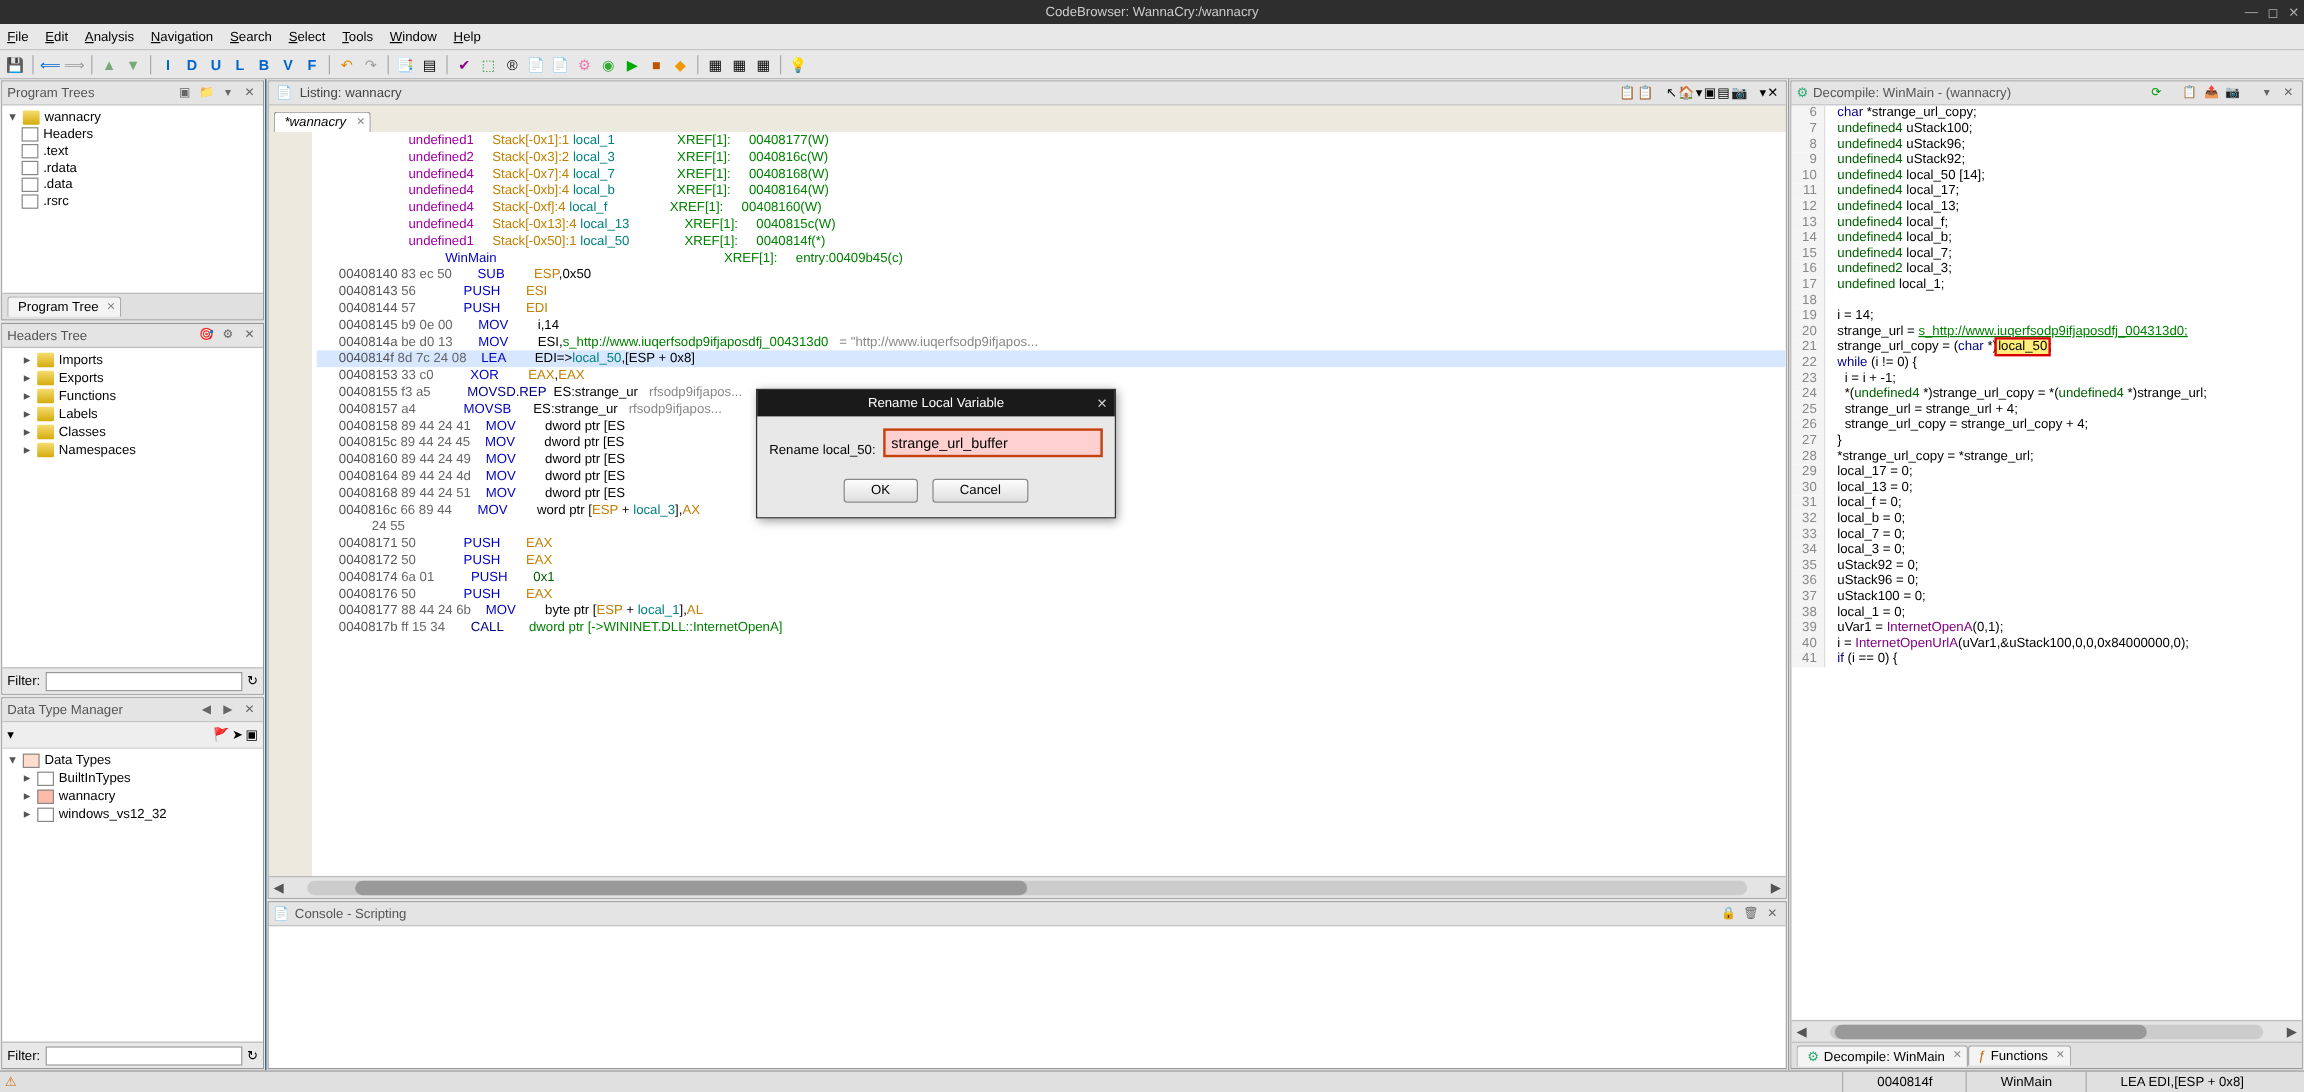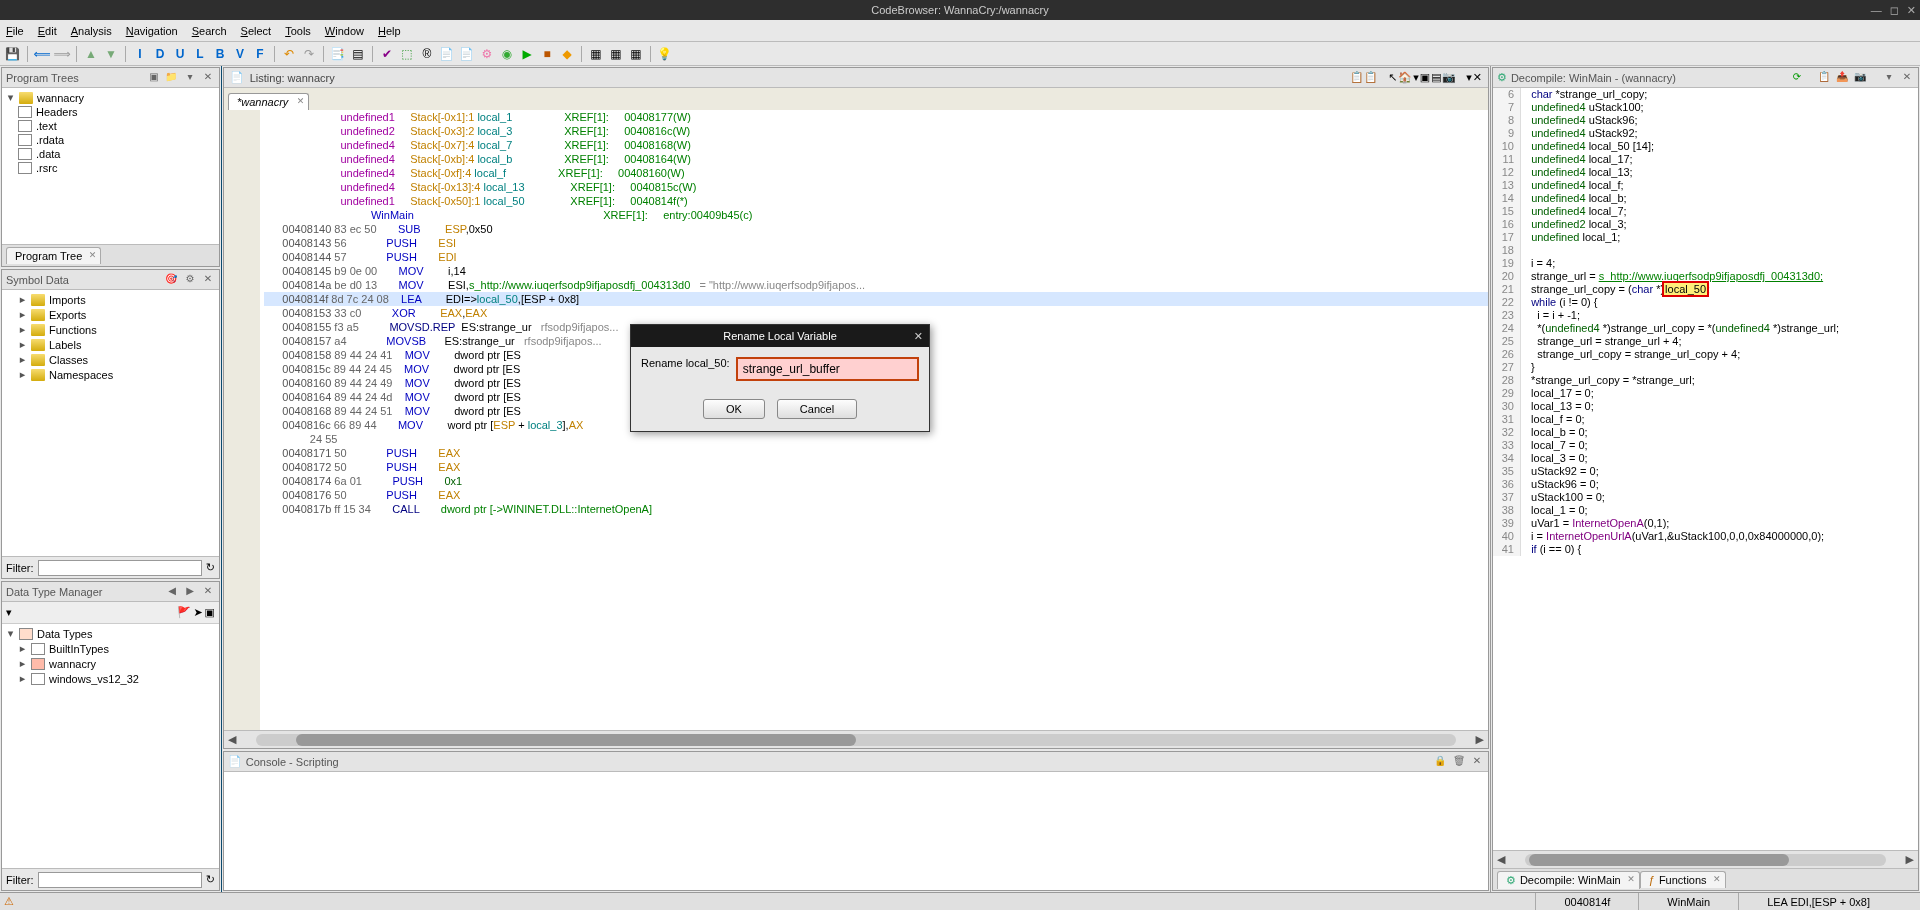--- a/index.html
+++ b/index.html
@@ -61,21 +61,21 @@
 .d-type{color:#006000}
 .d-fn{color:#800080}
 .d-hl{background:#ffef7a;outline:2px solid #d00;padding:0 1px}
 .console{flex:0 0 140px;display:flex;flex-direction:column;border:1px solid #999;margin:1px}
 .statusbar{height:18px;background:#e0e0e0;border-top:1px solid #999;display:flex;align-items:center;position:absolute;bottom:0;left:0;right:0;font-size:11px}
 .statusbar .sc{border-left:1px solid #aaa;padding:0 28px;height:100%;display:flex;align-items:center}
 .statusbar .fill{flex:1}
 .dialog{position:absolute;left:630px;top:324px;width:300px;background:#e8e8e8;border:1px solid #333;box-shadow:2px 2px 8px rgba(0,0,0,0.4);z-index:100}
 .dialog-title{height:22px;background:#1a1a1a;color:#fff;display:flex;align-items:center;justify-content:center;position:relative;font-size:11px}
 .dialog-title .x{position:absolute;right:6px;cursor:pointer;color:#ccc}
-.dialog-body{padding:10px;display:flex;align-items:flex-start;gap:6px}
+.dialog-body{padding:10px;display:flex;align-items:flex-end;gap:6px}
 .dialog-body input{flex:1;border:2px solid #c2410c;background:#ffd0d0;padding:3px 5px;font-size:12px}
 .dialog-btns{display:flex;justify-content:center;gap:12px;padding:8px 0 12px}
 .dlg-btn{padding:3px 22px;background:linear-gradient(#fdfdfd,#dedede);border:1px solid #888;border-radius:3px;cursor:pointer;font-size:11px}
 .marker{position:absolute;left:0;width:36px;background:#eceadf;top:0;bottom:0}
 .hscroll{height:18px;background:#e4e4e4;display:flex;align-items:center;border-top:1px solid #bbb}
 .hscroll .sb{flex:1;margin:0 16px;height:12px;background:#ccc;border-radius:6px;position:relative}
 .hscroll .sb .th{position:absolute;left:40px;width:560px;top:0;bottom:0;background:#999;border-radius:6px}
 .mini-icons{display:flex;gap:1px}
 </style>
 </head>
@@ -182,21 +182,21 @@
             <span>.rsrc</span>
           </div>
       </div>
       <div class="tabbar">
           <div class="tab"><span>Program Tree</span><span class="x">✕</span></div>
         </div>
     </div>
 
     <div class="panel" style="flex:1">
       <div class="panel-hdr">
-        <span class="ttl">Symbol Data</span>
+        <span class="ttl">Headers Tree</span>
         <span class="pb">🎯</span>
         <span class="pb">⚙</span>
         <span class="pb">✕</span>
       </div>
       <div class="panel-body">
         <div class="tree-item">
             <span class="exp">▸</span>
             <span class="ico i-folder"></span>
             <span>Imports</span>
           </div>
@@ -323,20 +323,21 @@
           <div class="lst-row">      <span class="c-addr">0040815c</span> <span class="c-byte">89 44 24 45 </span>   <span class="c-mnem">MOV        </span>dword ptr [ES</div>
           <div class="lst-row">      <span class="c-addr">00408160</span> <span class="c-byte">89 44 24 49 </span>   <span class="c-mnem">MOV        </span>dword ptr [ES</div>
           <div class="lst-row">      <span class="c-addr">00408164</span> <span class="c-byte">89 44 24 4d </span>   <span class="c-mnem">MOV        </span>dword ptr [ES</div>
           <div class="lst-row">      <span class="c-addr">00408168</span> <span class="c-byte">89 44 24 51 </span>   <span class="c-mnem">MOV        </span>dword ptr [ES</div>
           <div class="lst-row">      <span class="c-addr">0040816c</span> <span class="c-byte">66 89 44    </span>   <span class="c-mnem">MOV        </span>word ptr [<span class="c-reg">ESP</span> + <span class="c-loc">local_3</span>],<span class="c-reg">AX</span></div>
           <div class="lst-row">               <span class="c-byte">24 55       </span>              </div>
           <div class="lst-row">      <span class="c-addr">00408171</span> <span class="c-byte">50          </span>   <span class="c-mnem">PUSH       </span><span class="c-reg">EAX</span></div>
           <div class="lst-row">      <span class="c-addr">00408172</span> <span class="c-byte">50          </span>   <span class="c-mnem">PUSH       </span><span class="c-reg">EAX</span></div>
           <div class="lst-row">      <span class="c-addr">00408174</span> <span class="c-byte">6a 01       </span>   <span class="c-mnem">PUSH       </span><span class="c-lit">0x1</span></div>
           <div class="lst-row">      <span class="c-addr">00408176</span> <span class="c-byte">50          </span>   <span class="c-mnem">PUSH       </span><span class="c-reg">EAX</span></div>
+          <div class="lst-row">      <span class="c-addr">00408177</span> <span class="c-byte">88 44 24 6b </span>   <span class="c-mnem">MOV        </span>byte ptr [<span class="c-reg">ESP</span> + <span class="c-loc">local_1</span>],<span class="c-reg">AL</span></div>
           <div class="lst-row">      <span class="c-addr">0040817b</span> <span class="c-byte">ff 15 34    </span>   <span class="c-call">CALL       </span><span class="c-str">dword ptr [-&gt;WININET.DLL::InternetOpenA]</span></div>
         </div>
       <div class="hscroll">
         <span style="padding:0 4px;color:#555">◀</span>
         <div class="sb">
             <div class="th"></div>
           </div>
         <span style="padding:0 4px;color:#555">▶</span>
       </div>
     </div>
@@ -415,21 +416,21 @@
           <div class="dl">
             <span class="ln">17</span>
             <span class="code">  <span class="d-type">undefined</span> local_1;</span>
           </div>
           <div class="dl">
             <span class="ln">18</span>
             <span class="code">  </span>
           </div>
           <div class="dl">
             <span class="ln">19</span>
-            <span class="code">  i = 4;</span>
+            <span class="code">  i = 14;</span>
           </div>
           <div class="dl">
             <span class="ln">20</span>
             <span class="code">  strange_url = <span style="color:#008000;text-decoration:underline">s_http://www.iuqerfsodp9ifjaposdfj_004313d0;</span></span>
           </div>
           <div class="dl">
             <span class="ln">21</span>
             <span class="code">  strange_url_copy = (<span class="d-kw">char</span> *)<span class="d-hl">local_50</span>;</span>
           </div>
           <div class="dl">

